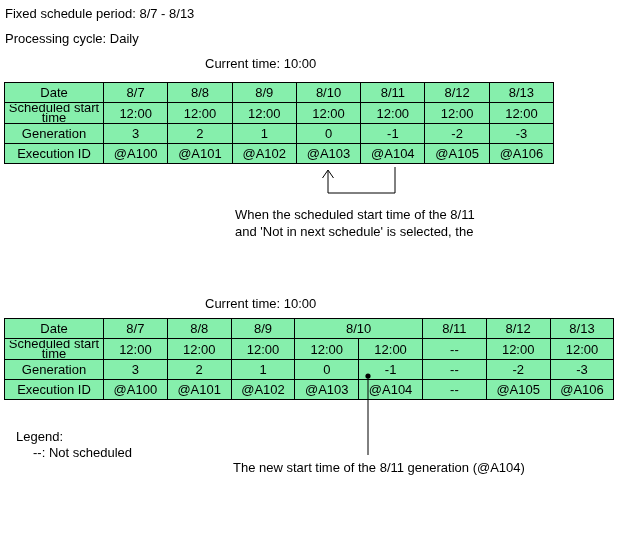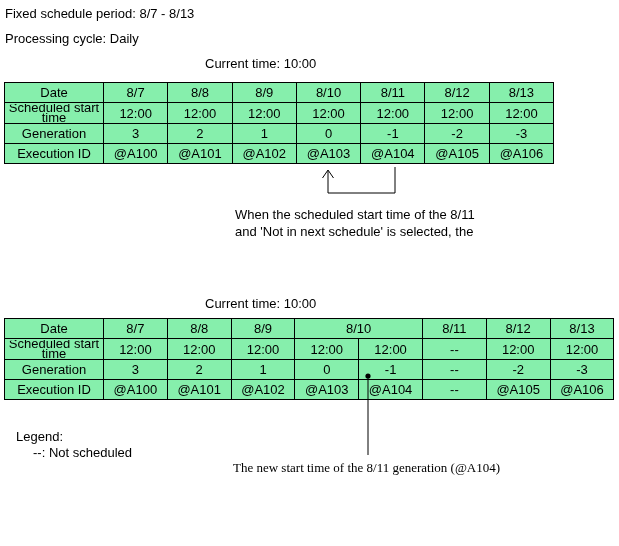--- a/index.html
+++ b/index.html
@@ -14,21 +14,21 @@
   td.rowhdr-small { font-size:10px; line-height:10px; white-space:normal; padding:0 4px; }
 
   #table1 { left:4px; top:82px; width:549px; }
   #table2 { left:4px; top:318px; width:609px; }
 
   .pos-fixed-period   { left:5px;   top:6px;  }
   .pos-proc-cycle     { left:5px;   top:31px; }
   .pos-ct1            { left:205px; top:56px; }
   .pos-ct2            { left:205px; top:296px;}
   .pos-ann1           { left:235px; top:206px; line-height:17px; }
-  .pos-ann2           { left:233px; top:459px; line-height:17px;font-family:Liberation Serif, serif; }
+  .pos-ann2           { left:233px; top:459px; line-height:17px; }
   .pos-legend-title   { left:8px;   top:429px;margin-left:8px; }
   .pos-legend-entry   { left:33px;  top:445px; }
 
   .pos-arrow   { position:absolute; left:320px; top:167px; }
   .pos-callout { position:absolute; left:361px; top:370px; }
 </style>
 </head>
 <body>
 
 <div class="page">

